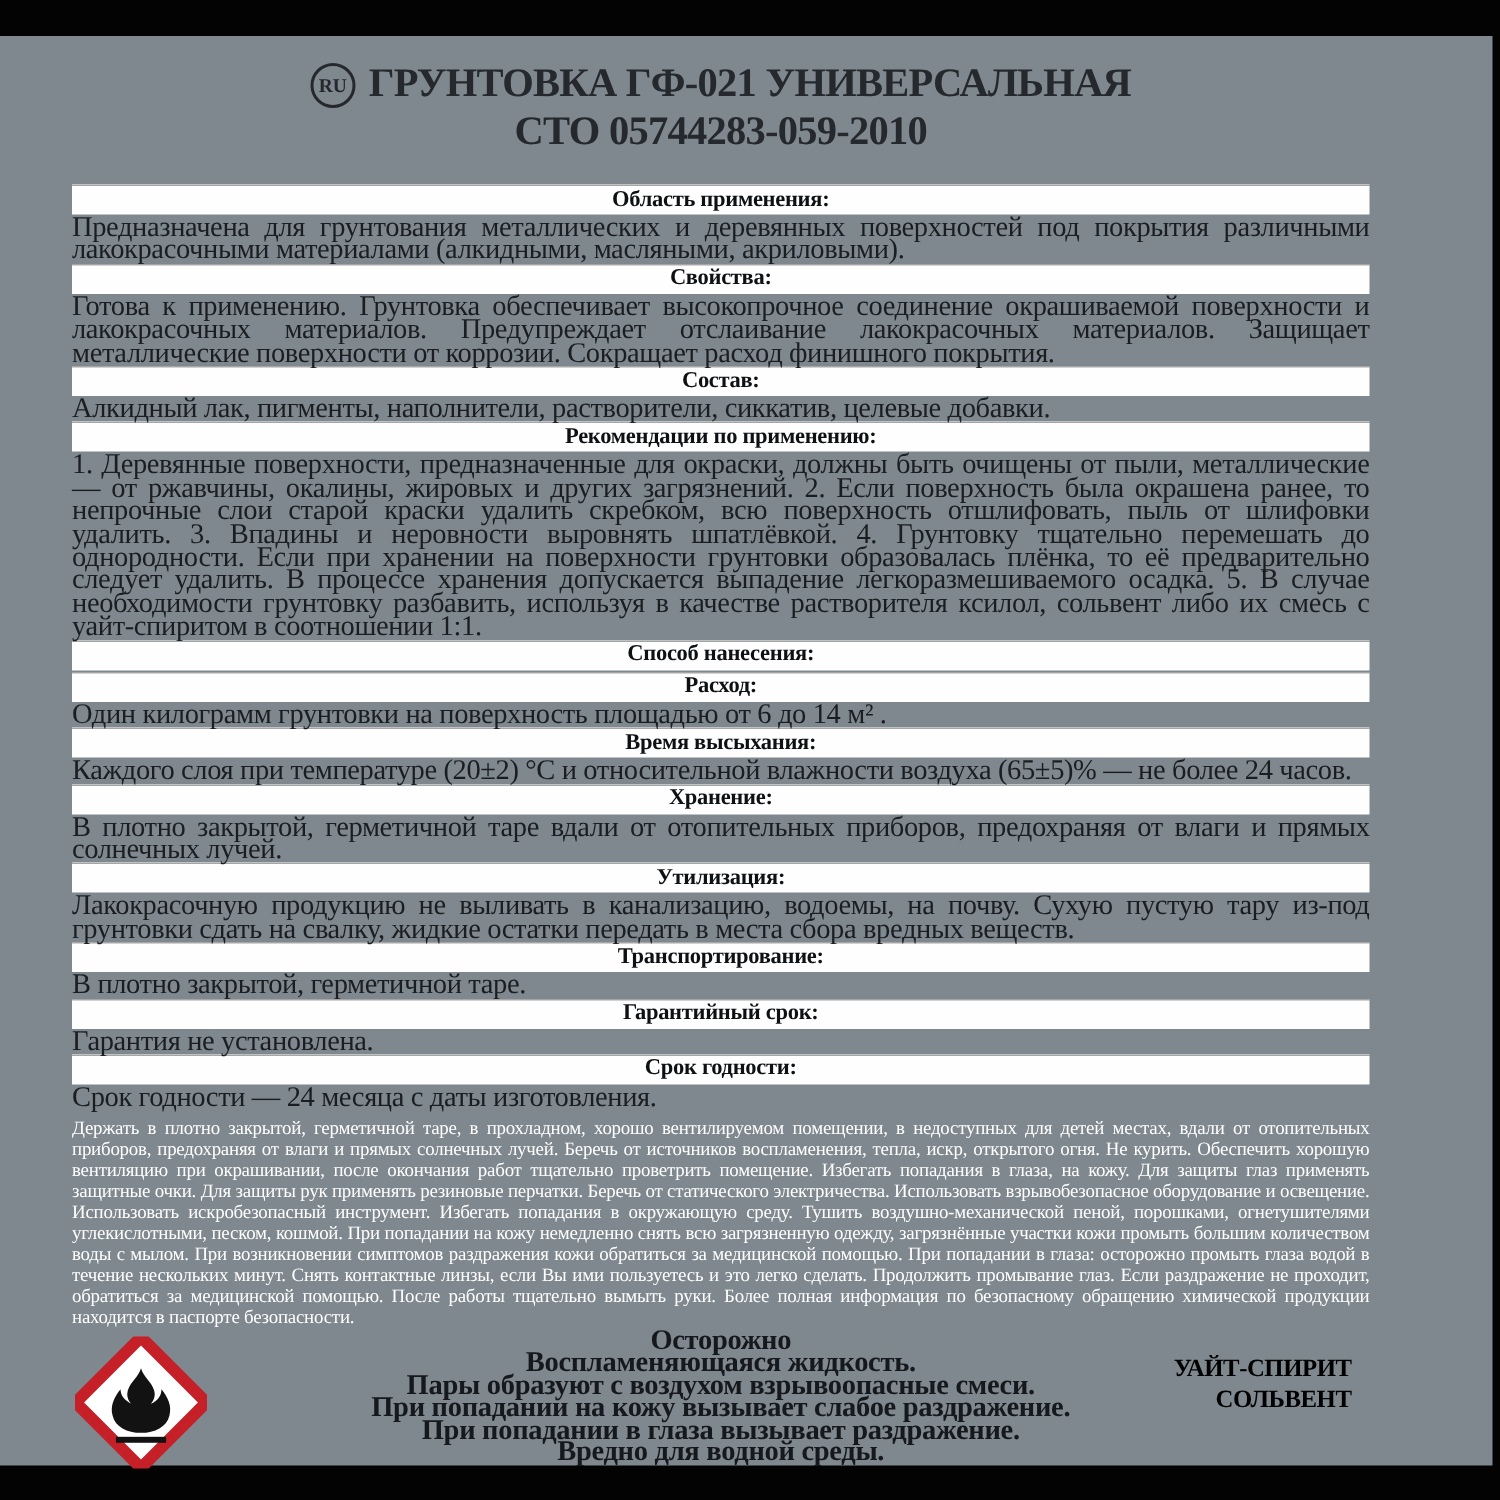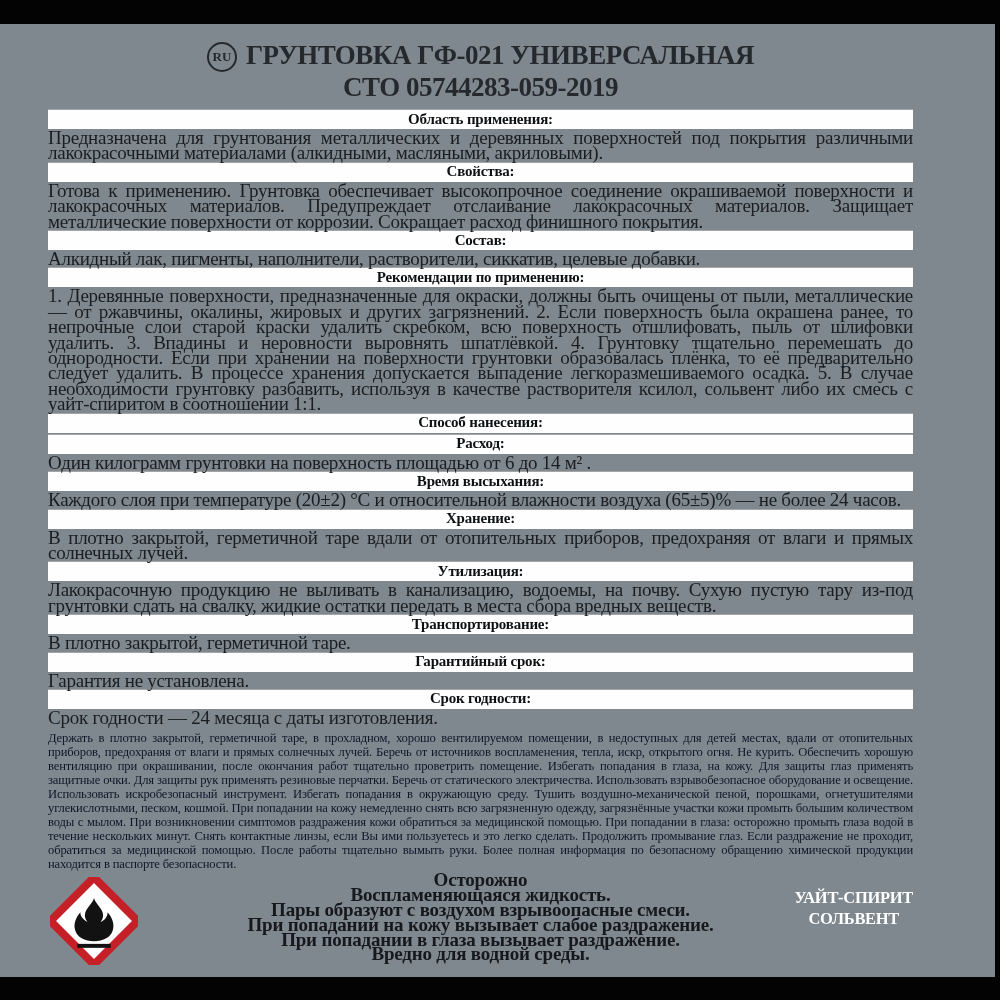--- a/index.html
+++ b/index.html
@@ -31,21 +31,21 @@
     display:inline-block;
     width:26px;height:26px;
     border:2.5px solid #25292E;
     border-radius:50%;
     font-size:13px;line-height:26px;
     text-align:center;
     letter-spacing:0;
     vertical-align:3px;
     margin-right:9px;
   }
-  #sections{margin-top:7px;}
+  #sections{margin-top:21px;}
   .bar{
     background:#FEFEFE;
     height:20px;
     margin:1px 0 1px;
     display:flex;align-items:center;justify-content:center;
     font-weight:bold;font-size:15px;color:#0E1114;
     box-shadow:inset 0 1px 0 rgba(0,0,0,0.35);
     letter-spacing:-0.2px;
   }
   .body{
@@ -54,57 +54,57 @@
     text-align:justify;
     letter-spacing:-0.25px;
     color:#1A1E22;
   }
   .safety{
     margin-top:6px;
     font-size:12.6px;
     line-height:14px;
     text-align:justify;
     letter-spacing:-0.15px;
-    color:#0f172a;
+    color:#ffffff;
   }
   .bottom{
     position:relative;
     margin-top:2px;
   }
   .warning{
     text-align:center;
     font-weight:bold;
     font-size:19px;
     line-height:14.8px;
     letter-spacing:-0.2px;
     color:#15181C;
   }
   .pictogram{
     position:absolute;left:2px;top:4px;
     width:88px;height:88px;
   }
   .solvents{
-    position:absolute;right:0;top:14px;
-    text-align:center;
+    position:absolute;right:12px;top:14px;
+    text-align:right;
     font-weight:bold;
     font-size:16.5px;
     line-height:21px;
     letter-spacing:-0.3px;
-    color:#ffffff;
+    color:#000000;
   }
 </style>
 </head>
 <body>
 
 <div class="label">
   <div class="content">
 
     <div class="title-block">
       <div class="title-line1"><span class="ru-mark">RU</span><span>ГРУНТОВКА ГФ-021 УНИВЕРСАЛЬНАЯ</span></div>
-      <div class="title-line2">СТО 05744283-059-2019</div>
+      <div class="title-line2">СТО 05744283-059-2010</div>
     </div>
 
     <div id="sections">
         <div class="bar">Область применения:</div>
         <div class="body">Предназначена для грунтования металлических и деревянных поверхностей под покрытия различными лакокрасочными материалами (алкидными, масляными, акриловыми).</div>
         <div class="bar">Свойства:</div>
         <div class="body">Готова к применению. Грунтовка обеспечивает высокопрочное соединение окрашиваемой поверхности и лакокрасочных материалов. Предупреждает отслаивание лакокрасочных материалов. Защищает металлические поверхности от коррозии. Сокращает расход финишного покрытия.</div>
         <div class="bar">Состав:</div>
         <div class="body">Алкидный лак, пигменты, наполнители, растворители, сиккатив, целевые добавки.</div>
         <div class="bar">Рекомендации по применению:</div>

